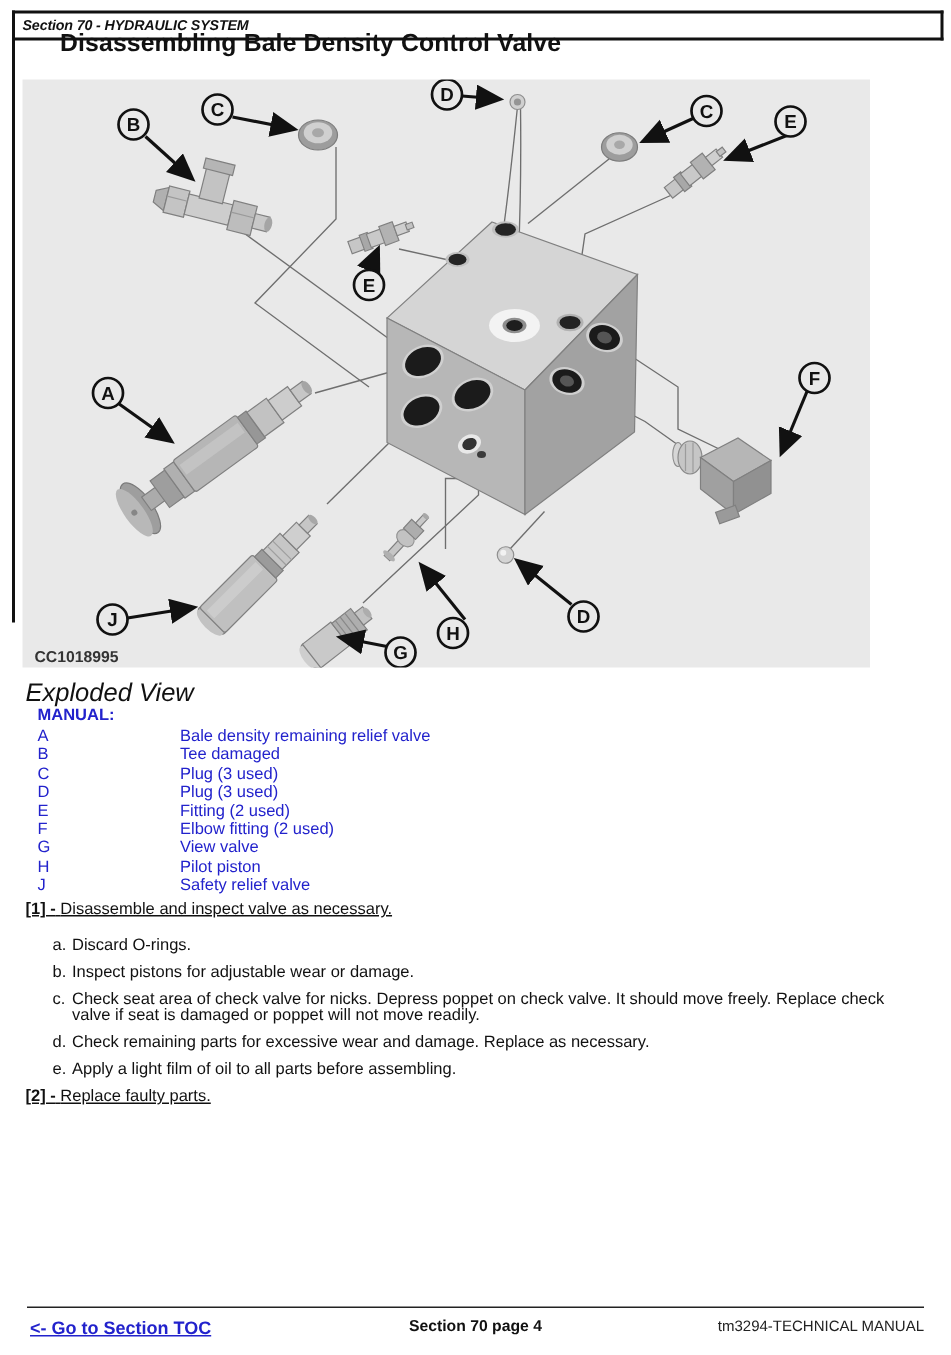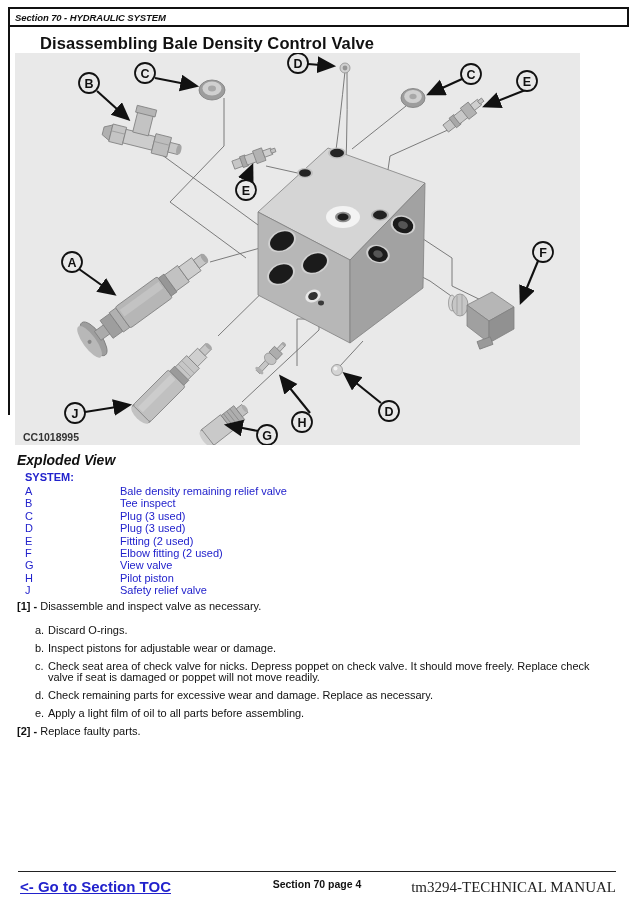--- a/index.html
+++ b/index.html
@@ -11,52 +11,52 @@
   
   .header-bar{
     position:absolute;left:8px;right:5px;top:7px;height:16px;
     border-top:2px solid #111;border-bottom:2px solid #111;border-right:2px solid #111;
     display:flex;justify-content:space-between;align-items:center;
     padding:0 5px 0 7px;font-size:9.5px;font-weight:bold;font-style:italic;
     letter-spacing:-0.1px;white-space:nowrap;
   }
   .left-rule{position:absolute;left:8px;top:7px;width:2px;height:408px;background:#111;}
   .page-title{
-    position:absolute;left:40px;top:34px;font-size:16.5px;font-weight:bold;
+    position:absolute;left:40px;top:20px;font-size:16.5px;font-weight:bold;
     letter-spacing:0.1px;
   }
   .figure-box{
     position:absolute;left:15px;top:53px;width:565px;height:392px;background:#e9e9e9;
   }
   .figure-box svg{display:block;}
   .fig-caption{
-    position:absolute;left:17px;top:452px;font-size:14px;font-weight:bold;font-style:italic;
+    position:absolute;left:17px;top:452px;font-size:17px;font-weight:normal;font-style:italic;
   }
   .legend{position:absolute;left:25px;top:471px;font-size:11px;color:#2222cc;}
   .legend-head{font-weight:bold;margin-bottom:2px;}
   .legend-row{display:flex;line-height:12.4px;}
   .legend-key{width:95px;}
   .steps{position:absolute;left:17px;top:601px;width:600px;font-size:11px;line-height:11.5px;}
-  .step-line{margin-bottom:12px;}
+  .step-line{margin-bottom:12px;text-decoration:underline;}
   .step-num{font-weight:bold;}
   .substeps{margin-left:18px;}
   .substep{display:flex;margin-bottom:6.5px;}
   .substep-key{width:13px;flex:0 0 13px;}
   .substep-text{width:567px;}
   .step2{}
   .footer-line{position:absolute;left:18px;top:871px;width:598px;height:0;border-top:1.5px solid #222;}
   .footer-left{
-    position:absolute;left:20px;top:878px;font-size:15px;font-weight:bold;
+    position:absolute;left:20px;top:878px;font-size:12px;font-weight:bold;
     color:#2222cc;
   }
   .footer-center{
     position:absolute;left:0;top:878px;width:634px;text-align:center;
     font-size:10.5px;font-weight:bold;
   }
-  .footer-right{position:absolute;right:18px;top:879px;font-size:15px;color:#222;font-family:Liberation Serif, serif;}
+  .footer-right{position:absolute;right:18px;top:879px;font-size:10px;color:#222;}
   .callout-circle{fill:#e9e9e9;stroke:#111;stroke-width:1.8px;}
   .callout-letter{font-family:"Liberation Sans",sans-serif;font-size:12.5px;font-weight:bold;fill:#111;}
   .leader{fill:none;stroke:#6e6e6e;stroke-width:0.9px;}
   .arrow{fill:none;stroke:#111;stroke-width:2.1px;}
   .edge{stroke:#808080;stroke-width:0.8px;}
   .cc-code{font-family:"Liberation Sans",sans-serif;font-size:10.5px;font-weight:bold;fill:#333;}
 </style>
 </head>
 <body>
 
@@ -312,28 +312,28 @@
         </g>
   </g>
 
   <text class="cc-code" x="8" y="388">CC1018995</text>
 </svg>
 </div>
 
 <div class="fig-caption">Exploded View</div>
 
 <div class="legend">
-  <div class="legend-head">SYSTEM:</div>
+  <div class="legend-head">MANUAL:</div>
   <div class="legend-row">
       <span class="legend-key">A</span>
       <span>Bale density remaining relief valve</span>
     </div>
   <div class="legend-row">
       <span class="legend-key">B</span>
-      <span>Tee inspect</span>
+      <span>Tee damaged</span>
     </div>
   <div class="legend-row">
       <span class="legend-key">C</span>
       <span>Plug (3 used)</span>
     </div>
   <div class="legend-row">
       <span class="legend-key">D</span>
       <span>Plug (3 used)</span>
     </div>
   <div class="legend-row">

